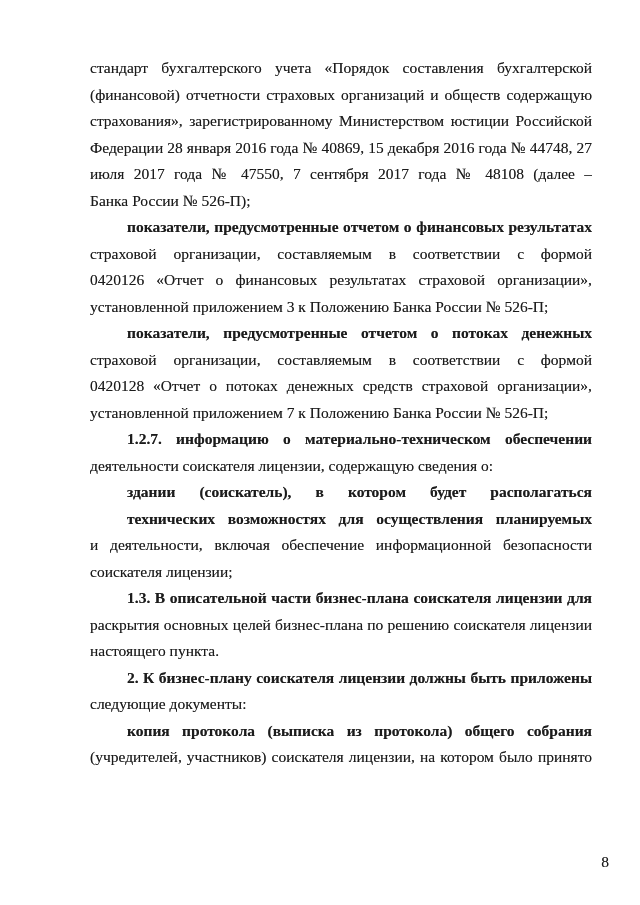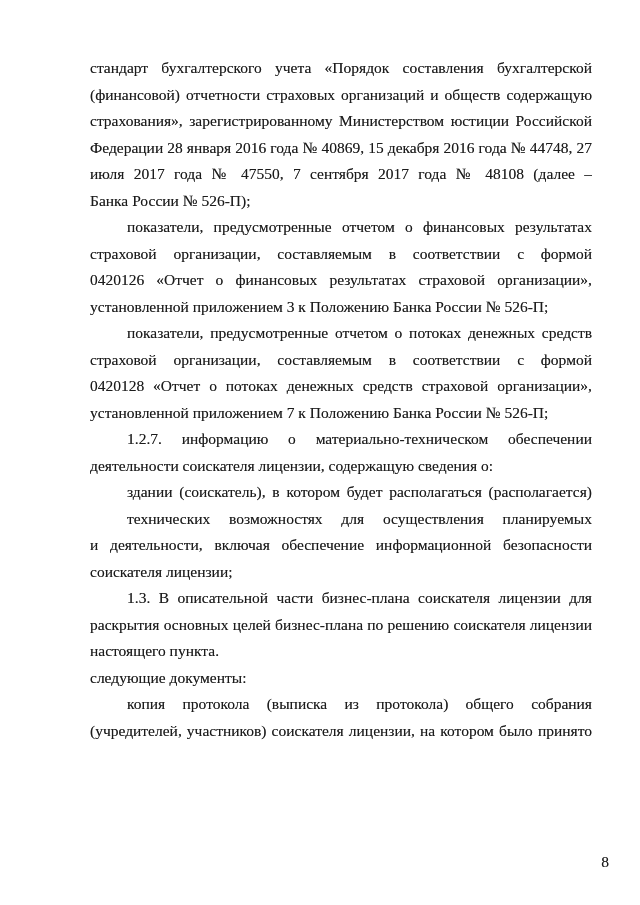--- a/index.html
+++ b/index.html
@@ -38,20 +38,21 @@
     overflow: hidden;
     white-space: normal;
   }
 
   .line.para-last {
     text-align-last: left;
   }
 
   .line.indent {
     text-indent: 37px;
+    font-weight: bold;
   }
 
   .page-number {
     position: absolute;
     top: 851px;
     left: 0;
     width: 609px;
     text-align: right;
     font-size: 15.5px;
     line-height: 22px;
@@ -79,18 +80,19 @@
       <div class="line para-last">установленной приложением 7 к Положению Банка России № 526-П;</div>
       <div class="line indent">1.2.7. информацию о материально-техническом обеспечении</div>
       <div class="line para-last">деятельности соискателя лицензии, содержащую сведения о:</div>
       <div class="line indent">здании (соискатель), в котором будет располагаться (располагается)</div>
       <div class="line indent">технических возможностях для осуществления планируемых операций</div>
       <div class="line">и деятельности, включая обеспечение информационной безопасности</div>
       <div class="line para-last">соискателя лицензии;</div>
       <div class="line indent">1.3. В описательной части бизнес-плана соискателя лицензии для</div>
       <div class="line">раскрытия основных целей бизнес-плана по решению соискателя лицензии</div>
       <div class="line para-last">настоящего пункта.</div>
+      <div class="line indent">2. К бизнес-плану соискателя лицензии должны быть приложены</div>
       <div class="line para-last">следующие документы:</div>
       <div class="line indent">копия протокола (выписка из протокола) общего собрания учредителей</div>
       <div class="line">(учредителей, участников) соискателя лицензии, на котором было принято</div>
     </div>
   <div class="page-number">8</div>
 </div>
 
 </body></html>

